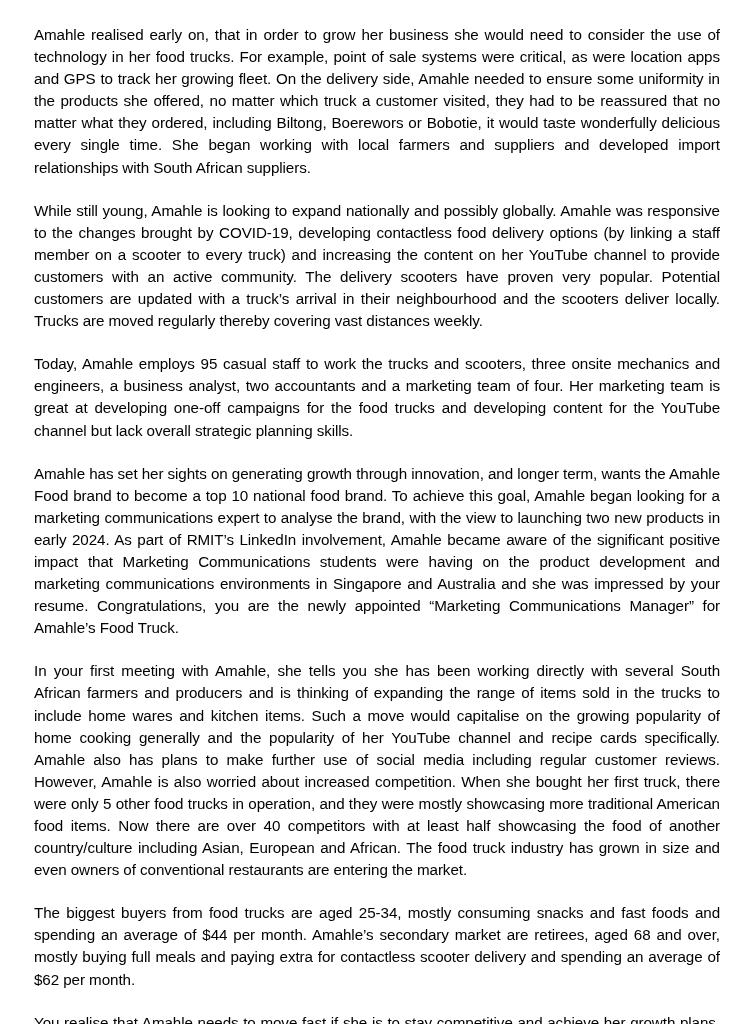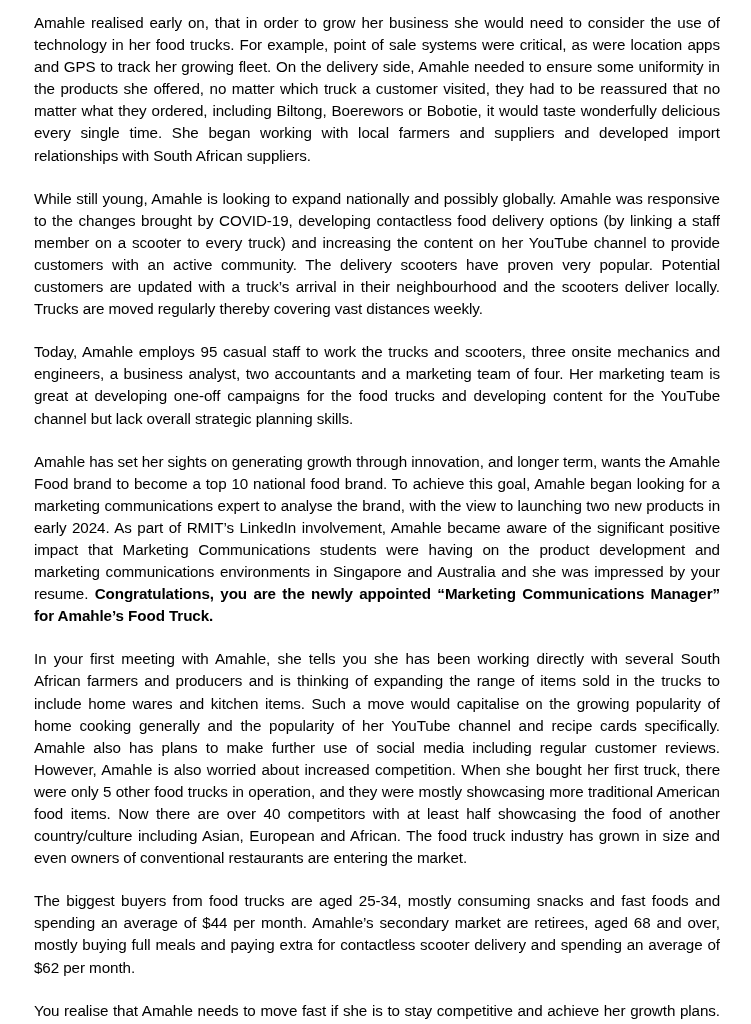--- a/index.html
+++ b/index.html
@@ -11,42 +11,42 @@
     width: 751px;
     height: 1024px;
     font-family: "Liberation Sans", sans-serif;
     color: #000000;
     -webkit-font-smoothing: none;
   }
   .page {
     box-sizing: border-box;
     width: 751px;
     height: 1024px;
-    padding: 12px 32px 0 34px;
+    padding: 24px 32px 0 34px;
     background: #ffffff;
     overflow: hidden;
   }
   .doc-body {
     width: 686px;
   }
   p.para {
     margin: 0 0 21px 0;
     font-size: 15.2px;
     line-height: 22.1px;
     text-align: justify;
     text-justify: inter-word;
     letter-spacing: -0.08px;
     word-spacing: 0px;
     hyphens: none;
   }
   p.para:last-child {
     margin-bottom: 0;
   }
   .bold {
-    font-weight: bold;
+    font-weight: normal;
   }
 </style>
 </head>
 <body>
 
 <div class="page">
   <div class="doc-body">
     <p class="para">
       <span>Amahle realised early on, that in order to grow her business she would need to consider the use of technology in her food trucks.  For example, point of sale systems were critical, as were location apps and GPS to track her growing fleet.  On the delivery side, Amahle needed to ensure some uniformity in the products she offered, no matter which truck a customer visited, they had to be reassured that no matter what they ordered, including Biltong, Boerewors or Bobotie, it would taste wonderfully delicious every single time.  She began working with local farmers and suppliers and developed import relationships with South African suppliers.</span>
     </p>

